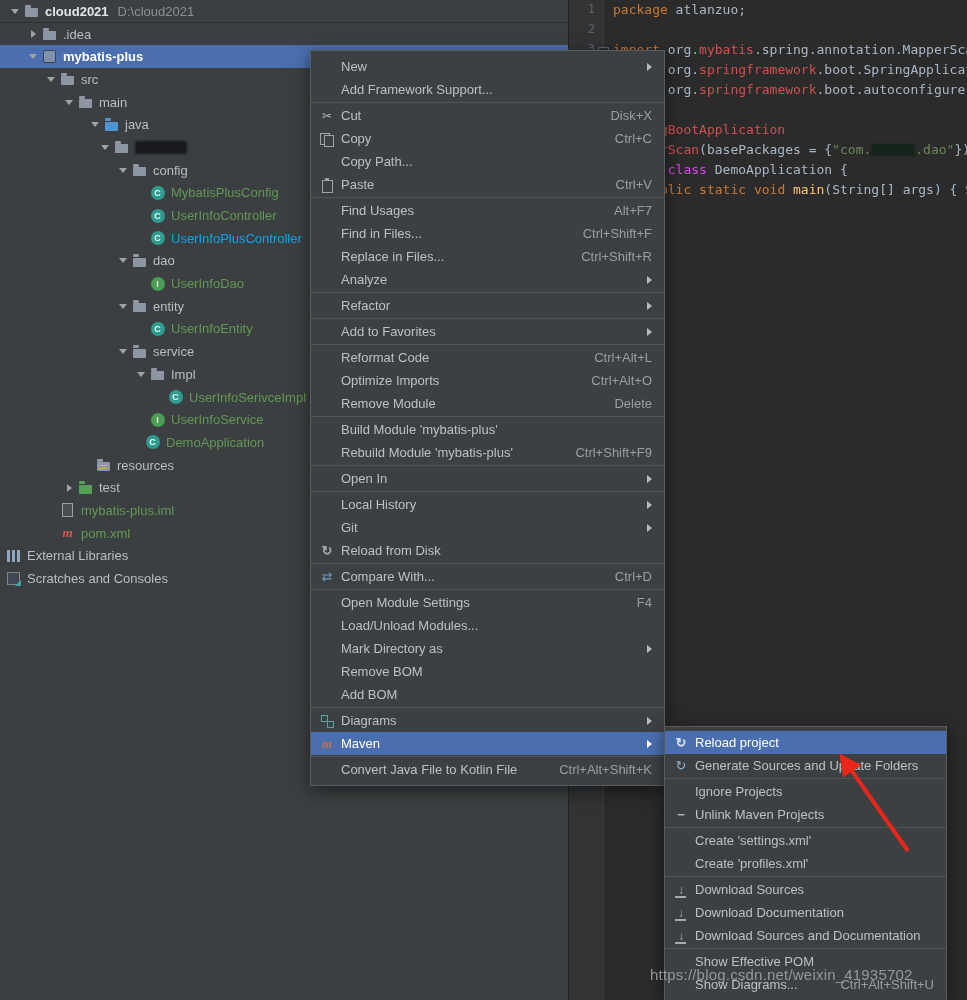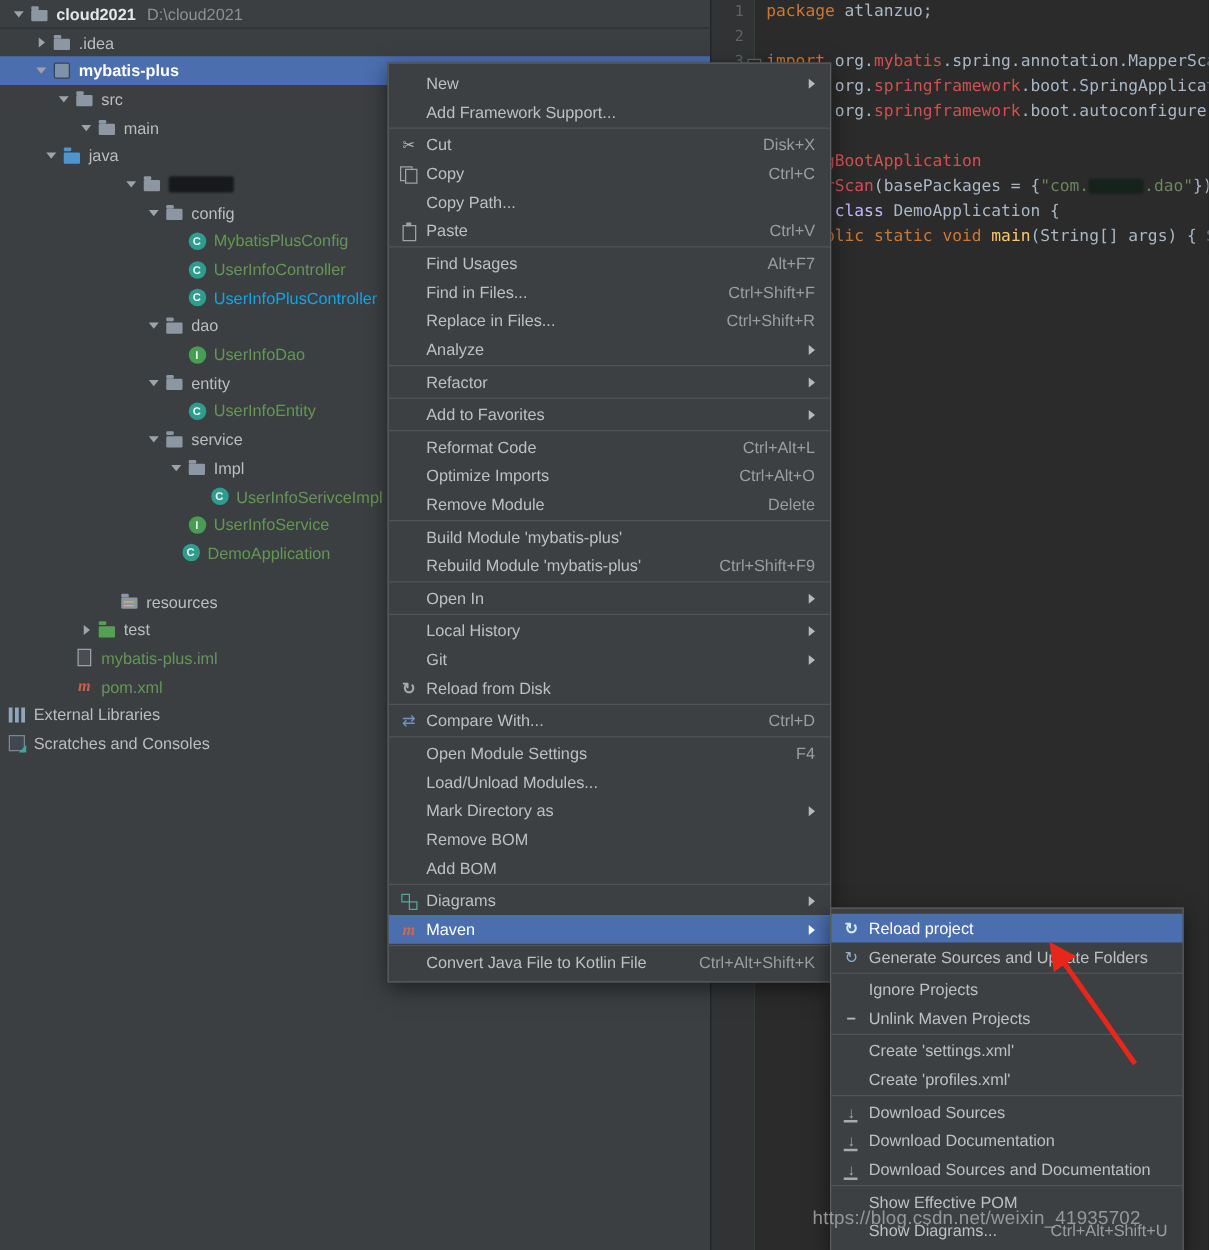--- a/index.html
+++ b/index.html
@@ -146,21 +146,21 @@
         <div class="tree-row" style="padding-left: 42px;">
           <span class="chev down"></span>
           <span class="ti ti-folder"></span>
           <span class="tree-label">src</span>
         </div>
         <div class="tree-row" style="padding-left: 60px;">
           <span class="chev down"></span>
           <span class="ti ti-folder"></span>
           <span class="tree-label">main</span>
         </div>
-        <div class="tree-row" style="padding-left: 32px;">
+        <div class="tree-row" style="padding-left: 86px;">
           <span class="chev down"></span>
           <span class="ti ti-folder-src"></span>
           <span class="tree-label">java</span>
         </div>
         <div class="tree-row" style="padding-left: 96px;">
           <span class="chev down"></span>
           <span class="ti ti-folder"></span>
           <span class="redact-blob"></span>
         </div>
         <div class="tree-row" style="padding-left: 114px;">
@@ -221,21 +221,21 @@
         <div class="tree-row" style="padding-left: 132px;">
           <span class="chev spacer"></span>
           <span class="ti ti-interface"></span>
           <span class="tree-label" style="color: rgb(98, 151, 85);">UserInfoService</span>
         </div>
         <div class="tree-row" style="padding-left: 114px; margin-left: 13px;">
           <span class="chev spacer"></span>
           <span class="ti ti-class"></span>
           <span class="tree-label" style="color: rgb(98, 151, 85);">DemoApplication</span>
         </div>
-        <div class="tree-row" style="padding-left: 78px; margin-top: 16px;">
+        <div class="tree-row" style="padding-left: 78px;">
           <span class="chev spacer"></span>
           <span class="ti ti-resources">
             <span class="rb"></span>
           </span>
           <span class="tree-label">resources</span>
         </div>
         <div class="tree-row" style="padding-left: 60px;">
           <span class="chev right"></span>
           <span class="ti ti-folder-test"></span>
           <span class="tree-label">test</span>
@@ -276,21 +276,21 @@
       </div>
     <div id="code-area">
         <div class="code-line" style="top: 2px;"><span style="color: rgb(204, 120, 50);">package</span><span style="color: rgb(169, 183, 198);"> atlanzuo;</span></div>
         <div class="code-line" style="top: 22px;"></div>
         <div class="code-line" style="top: 42px;"><span class="fold-box"></span><span style="color: rgb(204, 120, 50);">import</span><span style="color: rgb(169, 183, 198);"> org.</span><span style="color: rgb(208, 80, 80);">mybatis</span><span style="color: rgb(169, 183, 198);">.spring.annotation.MapperScan;</span></div>
         <div class="code-line" style="top: 62px;"><span style="color: rgb(204, 120, 50);">import</span><span style="color: rgb(169, 183, 198);"> org.</span><span style="color: rgb(208, 80, 80);">springframework</span><span style="color: rgb(169, 183, 198);">.boot.SpringApplication;</span></div>
         <div class="code-line" style="top: 82px;"><span style="color: rgb(204, 120, 50);">import</span><span style="color: rgb(169, 183, 198);"> org.</span><span style="color: rgb(208, 80, 80);">springframework</span><span style="color: rgb(169, 183, 198);">.boot.autoconfigure.SpringBootApplication;</span></div>
         <div class="code-line" style="top: 102px;"></div>
         <div class="code-line" style="top: 122px;"><span style="color: rgb(208, 80, 80);">@SpringBootApplication</span></div>
         <div class="code-line" style="top: 142px;"><span style="color: rgb(208, 80, 80);">@MapperScan</span><span style="color: rgb(169, 183, 198);">(basePackages = {</span><span style="color: rgb(106, 135, 89);">"com.</span><span class="tk-redact"></span><span style="color: rgb(106, 135, 89);">.dao"</span><span style="color: rgb(169, 183, 198);">})</span></div>
-        <div class="code-line" style="top: 162px;"><span style="color: rgb(204, 120, 50);">public</span><span style="color: rgb(169, 183, 198);"> </span><span style="color: #c4b5fd; margin-top: 34px;">class</span><span style="color: rgb(169, 183, 198);"> DemoApplication {</span></div>
+        <div class="code-line" style="top: 162px;"><span style="color: rgb(204, 120, 50);">public</span><span style="color: rgb(169, 183, 198);"> </span><span style="color: #d946ef; margin-top: 34px;">class</span><span style="color: rgb(169, 183, 198);"> DemoApplication {</span></div>
         <div class="code-line" style="top: 182px;"><span style="color: rgb(169, 183, 198);">    </span><span style="color: rgb(204, 120, 50);">public</span><span style="color: rgb(169, 183, 198);"> </span><span style="color: rgb(204, 120, 50);">static</span><span style="color: rgb(169, 183, 198);"> </span><span style="color: rgb(204, 120, 50);">void</span><span style="color: rgb(169, 183, 198);"> </span><span style="color: rgb(255, 198, 109);">main</span><span style="color: rgb(169, 183, 198);">(String[] args) { SpringApplication.run(DemoApplication.class, args); }</span></div>
       </div>
   </div>
 
   <div id="context-menu" class="menu">
       <div class="menu-item">
         <span class="mi-icon"></span>
         <span class="mi-label">New</span>
         <span class="mi-spring"></span>
         <span class="mi-arrow"></span>

